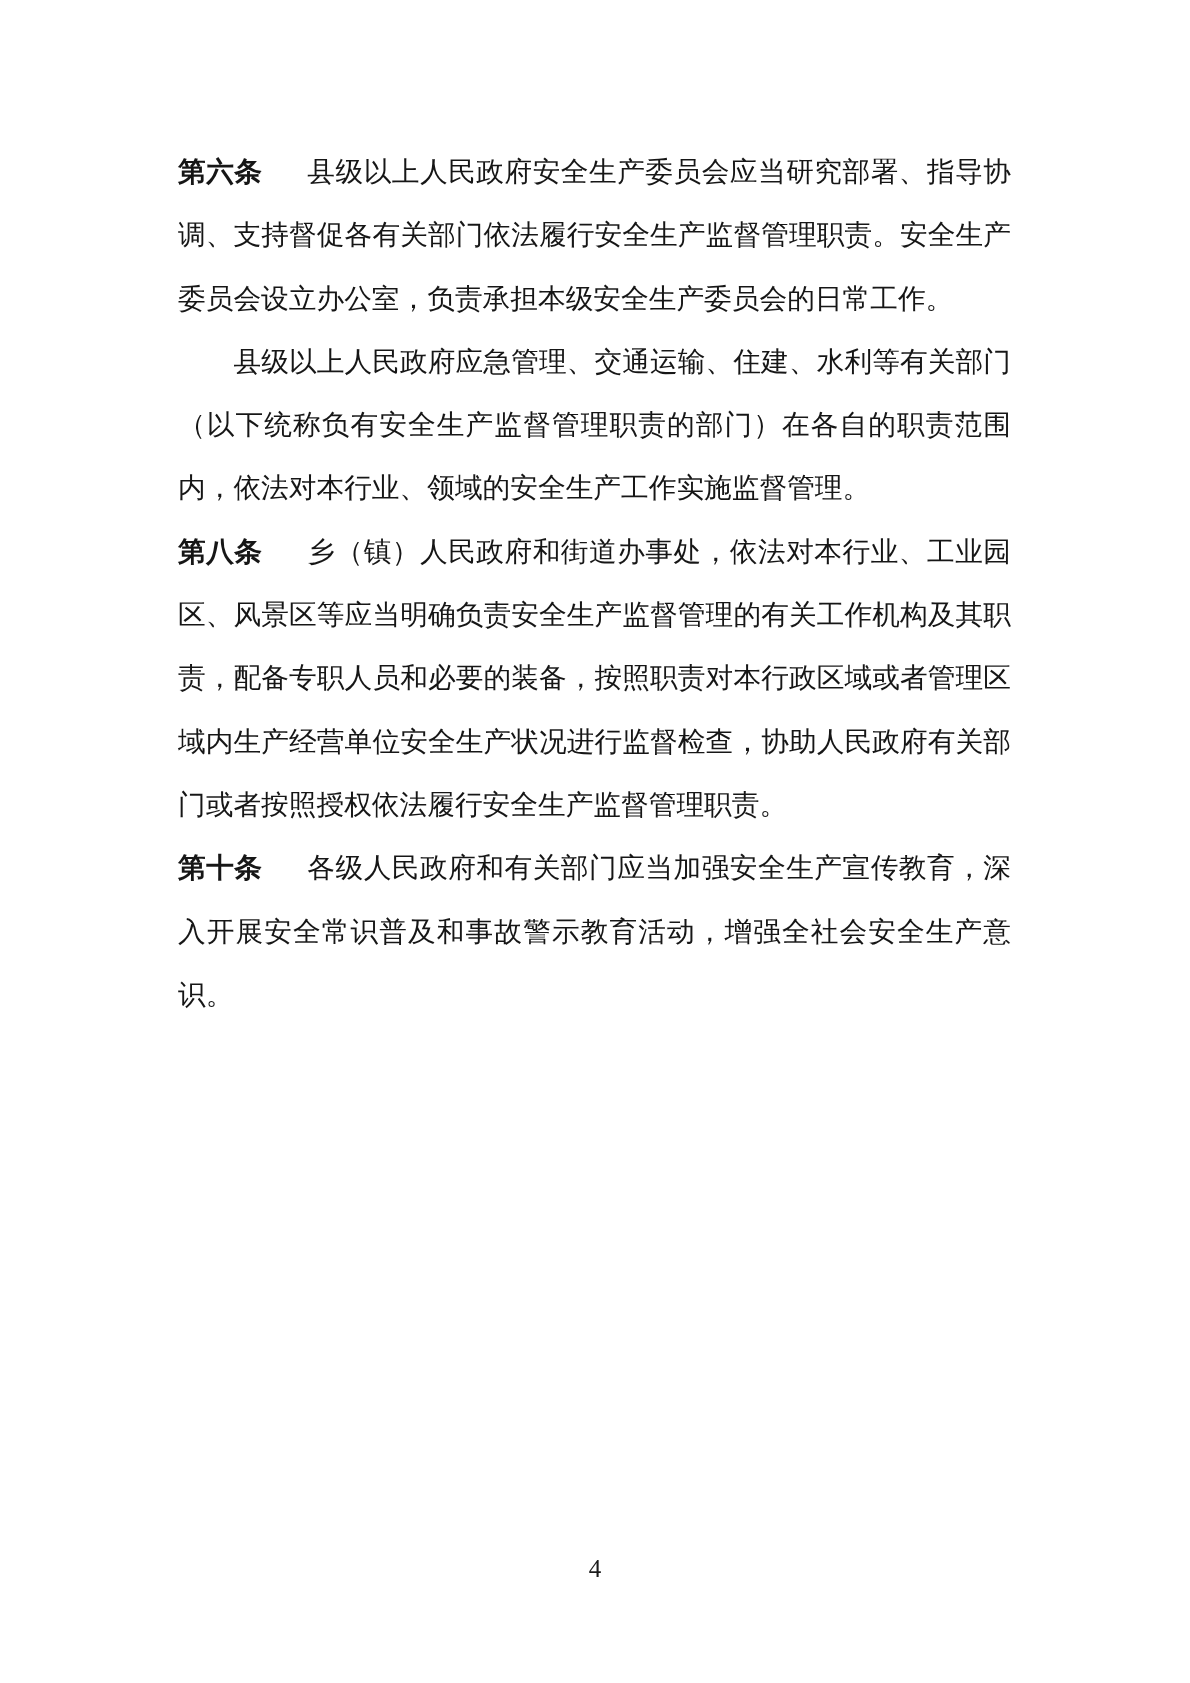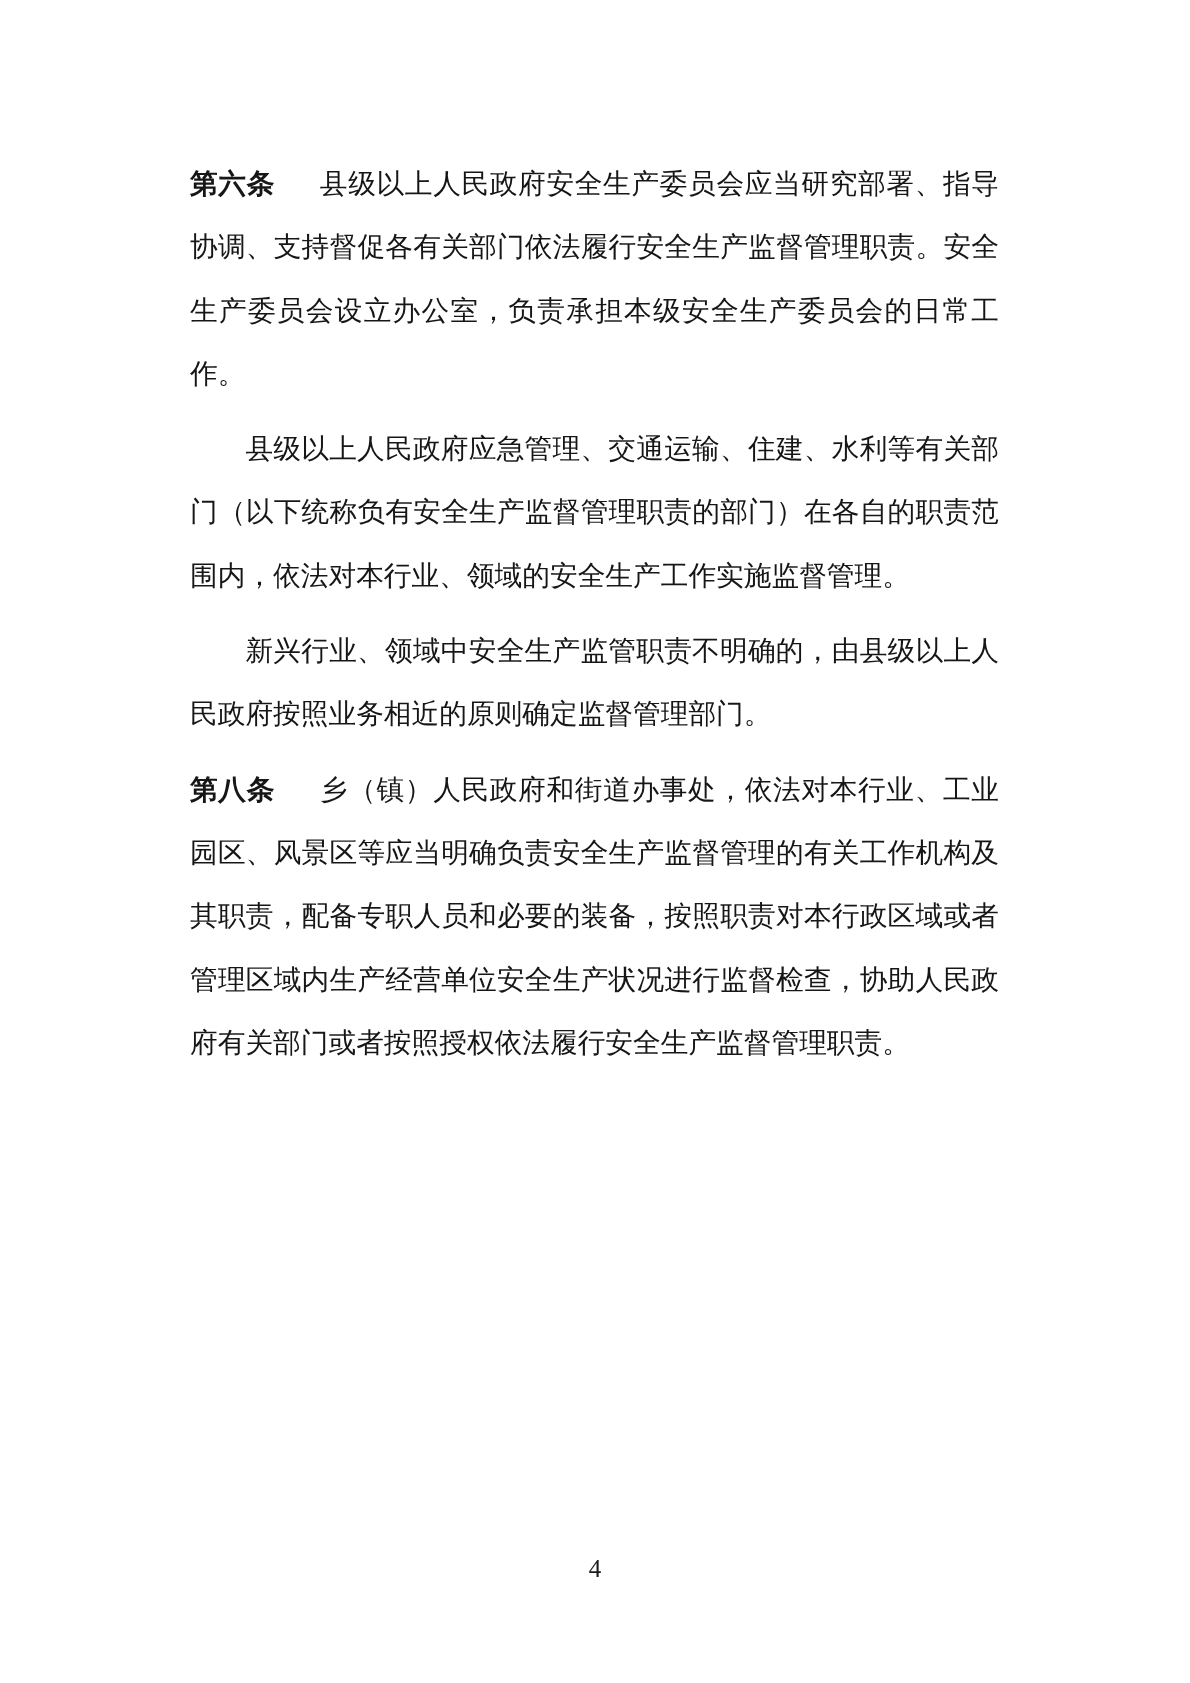--- a/index.html
+++ b/index.html
@@ -17,21 +17,21 @@
     position: absolute;
     left: 178px;
     top: 140px;
     width: 833px;
     font-size: 27.7px;
     line-height: 63.3px;
     text-align: justify;
     text-justify: inter-character;
     letter-spacing: 0;
   }
-  .para { margin: 12px; }
+  .para { margin: 0; }
   .para.plain { text-indent: 2em; }
   .num {
     font-weight: 700;
     margin-right: 1.62em;
     white-space: nowrap;
   }
   .footer {
     position: absolute;
     left: 0;
     right: 0;
@@ -43,17 +43,17 @@
     font-family: "Liberation Serif", "DejaVu Serif", serif;
   }
 </style>
 </head>
 <body>
 
 <div class="page">
   <div class="content">
       <p class="para article"><span class="num">第六条</span><span>县级以上人民政府安全生产委员会应当研究部署、指导协调、支持督促各有关部门依法履行安全生产监督管理职责。安全生产委员会设立办公室，负责承担本级安全生产委员会的日常工作。</span></p>
       <p class="para plain"><span>县级以上人民政府应急管理、交通运输、住建、水利等有关部门（以下统称负有安全生产监督管理职责的部门）在各自的职责范围内，依法对本行业、领域的安全生产工作实施监督管理。</span></p>
-      <p class="para plain"><span>新兴行业、领域中安全生产监管职责不明确的，由县级以上人民政府按照业务相近的原则确定监督管理部门。</span></p>
       <p class="para article"><span class="num">第八条</span><span>乡（镇）人民政府和街道办事处，依法对本行业、工业园区、风景区等应当明确负责安全生产监督管理的有关工作机构及其职责，配备专职人员和必要的装备，按照职责对本行政区域或者管理区域内生产经营单位安全生产状况进行监督检查，协助人民政府有关部门或者按照授权依法履行安全生产监督管理职责。</span></p>
+      <p class="para article"><span class="num">第十条</span><span>各级人民政府和有关部门应当加强安全生产宣传教育，深入开展安全常识普及和事故警示教育活动，增强全社会安全生产意识。</span></p>
     </div>
   <div class="footer">4</div>
 </div>
 
 </body></html>

